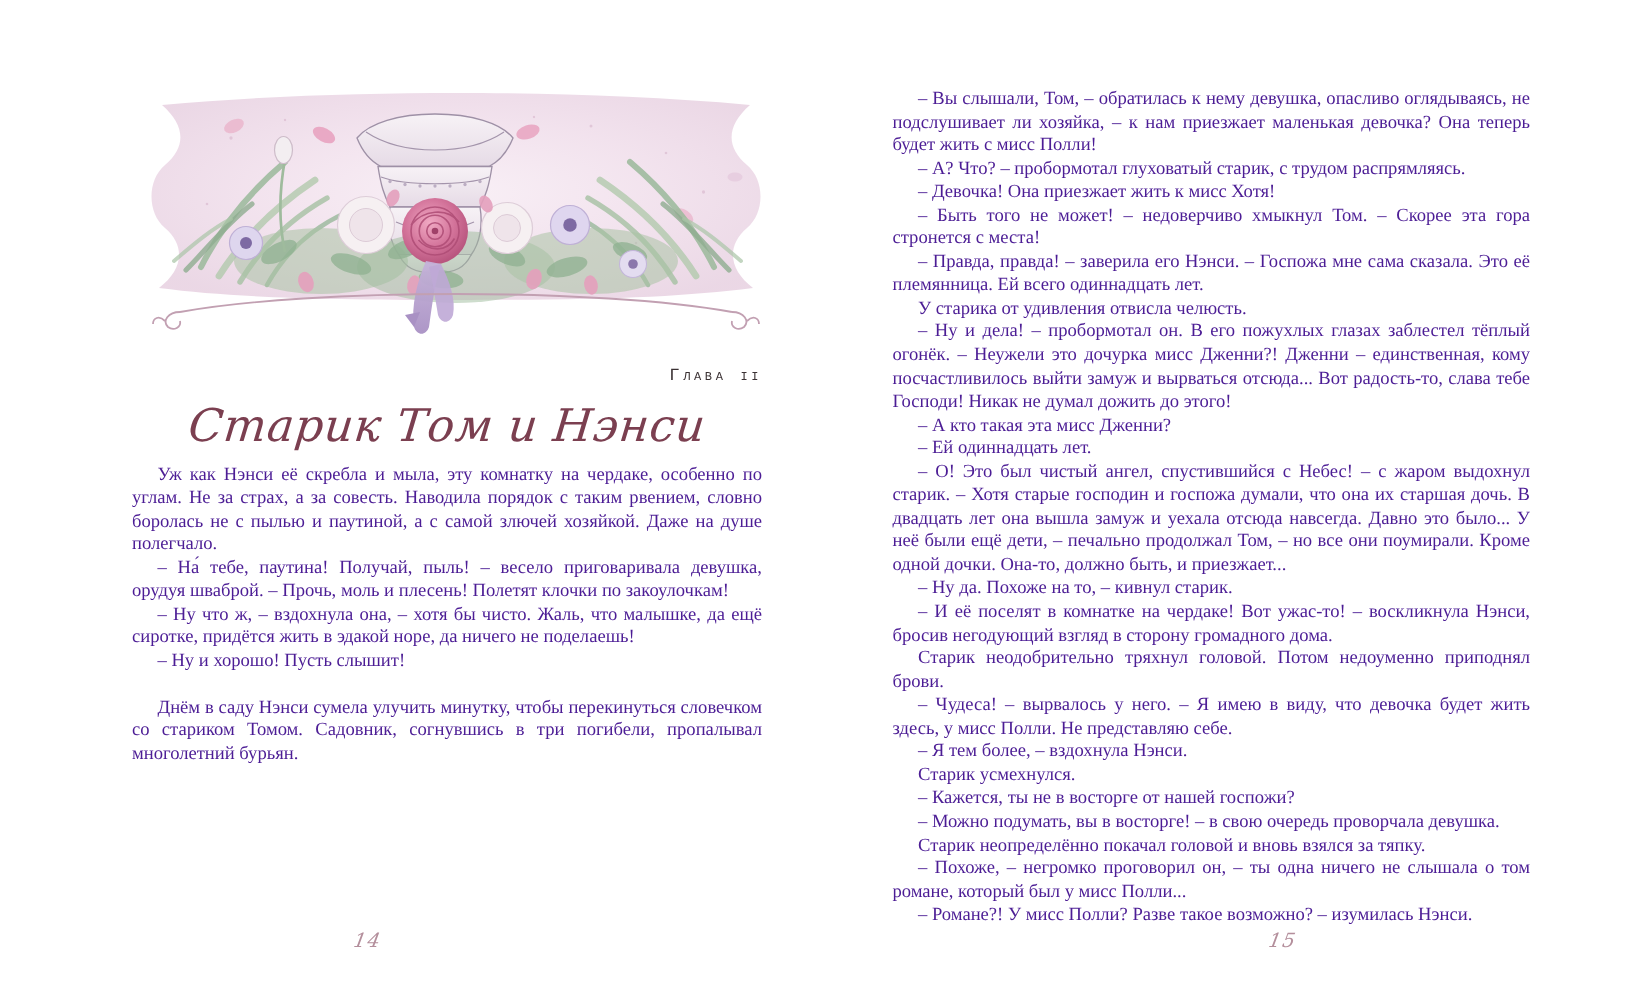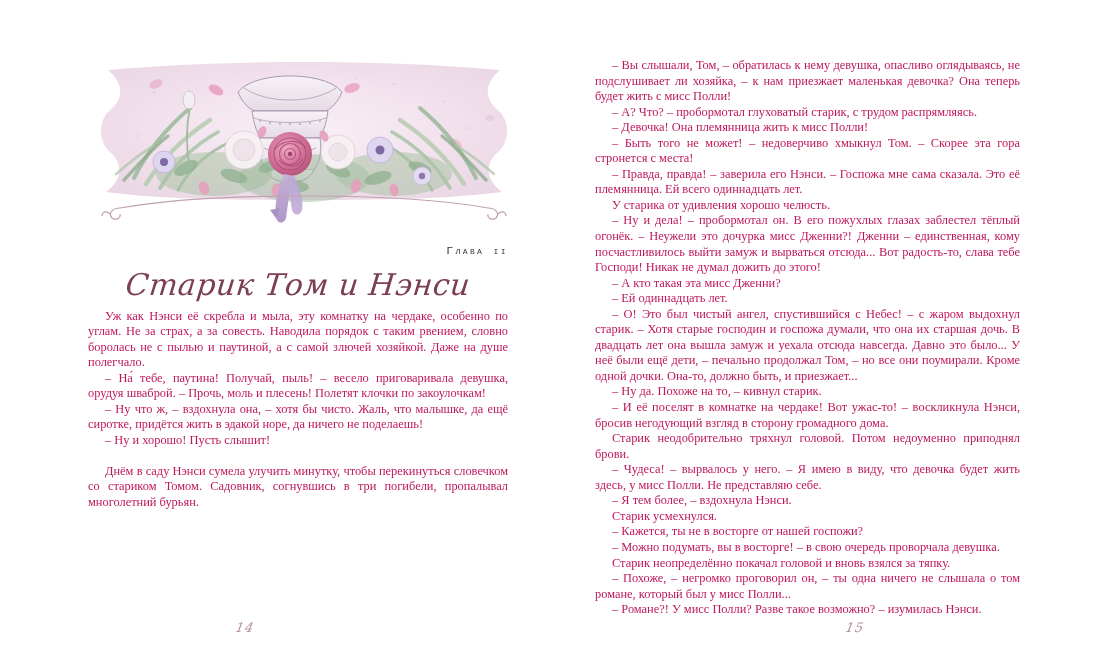--- a/index.html
+++ b/index.html
@@ -68,21 +68,21 @@
     transform: skewX(-6deg);
   }
 
   
   .body-col {
     font-size: 12.4px;
     line-height: 15.55px;
     text-align: justify;
     text-justify: inter-word;
     hyphens: manual;
-    color: #be185d;
+    color: #4c1d95;
   }
   .page-left .body-col  { width: 420px; margin-top: 8px; }
   .page-right .body-col { width: 425px; margin-top: 0px; }
 
   .body-col p {
     margin: 0;
     text-indent: 17px;
   }
   .body-col p.gap-before { margin-top: 15.5px; }
 
@@ -288,24 +288,24 @@
       <p class="gap-before">Днём в саду Нэнси сумела улучить минутку, чтобы перекинуться словечком со стариком Томом. Садовник, согнувшись в три погибели, пропалывал многолетний бурьян.</p>
     </div>
 
     <div class="folio folio-left">14</div>
   </div>
 
   <div class="page page-right">
     <div class="body-col">
       <p>– Вы слышали, Том, – обратилась к нему девушка, опасливо оглядываясь, не подслушивает ли хозяйка, – к нам приезжает маленькая девочка? Она теперь будет жить с мисс Полли!</p>
       <p>– А? Что? – пробормотал глуховатый старик, с трудом распрямляясь.</p>
-      <p>– Девочка! Она племянница жить к мисс Полли!</p>
+      <p>– Девочка! Она приезжает жить к мисс Хотя!</p>
       <p>– Быть того не может! – недоверчиво хмыкнул Том. – Скорее эта гора стронется с места!</p>
       <p>– Правда, правда! – заверила его Нэнси. – Госпожа мне сама сказала. Это её племянница. Ей всего одиннадцать лет.</p>
-      <p>У старика от удивления хорошо челюсть.</p>
+      <p>У старика от удивления отвисла челюсть.</p>
       <p>– Ну и дела! – пробормотал он. В его пожухлых глазах заблестел тёплый огонёк. – Неужели это дочурка мисс Дженни?! Дженни – единственная, кому посчастливилось выйти замуж и вырваться отсюда... Вот радость-то, слава тебе Господи! Никак не думал дожить до этого!</p>
       <p>– А кто такая эта мисс Дженни?</p>
       <p>– Ей одиннадцать лет.</p>
       <p>– О! Это был чистый ангел, спустившийся с Небес! – с жаром выдохнул старик. – Хотя старые господин и госпожа думали, что она их старшая дочь. В двадцать лет она вышла замуж и уехала отсюда навсегда. Давно это было... У неё были ещё дети, – печально продолжал Том, – но все они поумирали. Кроме одной дочки. Она-то, должно быть, и приезжает...</p>
       <p>– Ну да. Похоже на то, – кивнул старик.</p>
       <p>– И её поселят в комнатке на чердаке! Вот ужас-то! – воскликнула Нэнси, бросив негодующий взгляд в сторону громадного дома.</p>
       <p>Старик неодобрительно тряхнул головой. Потом недоуменно приподнял брови.</p>
       <p>– Чудеса! – вырвалось у него. – Я имею в виду, что девочка будет жить здесь, у мисс Полли. Не представляю себе.</p>
       <p>– Я тем более, – вздохнула Нэнси.</p>
       <p>Старик усмехнулся.</p>

